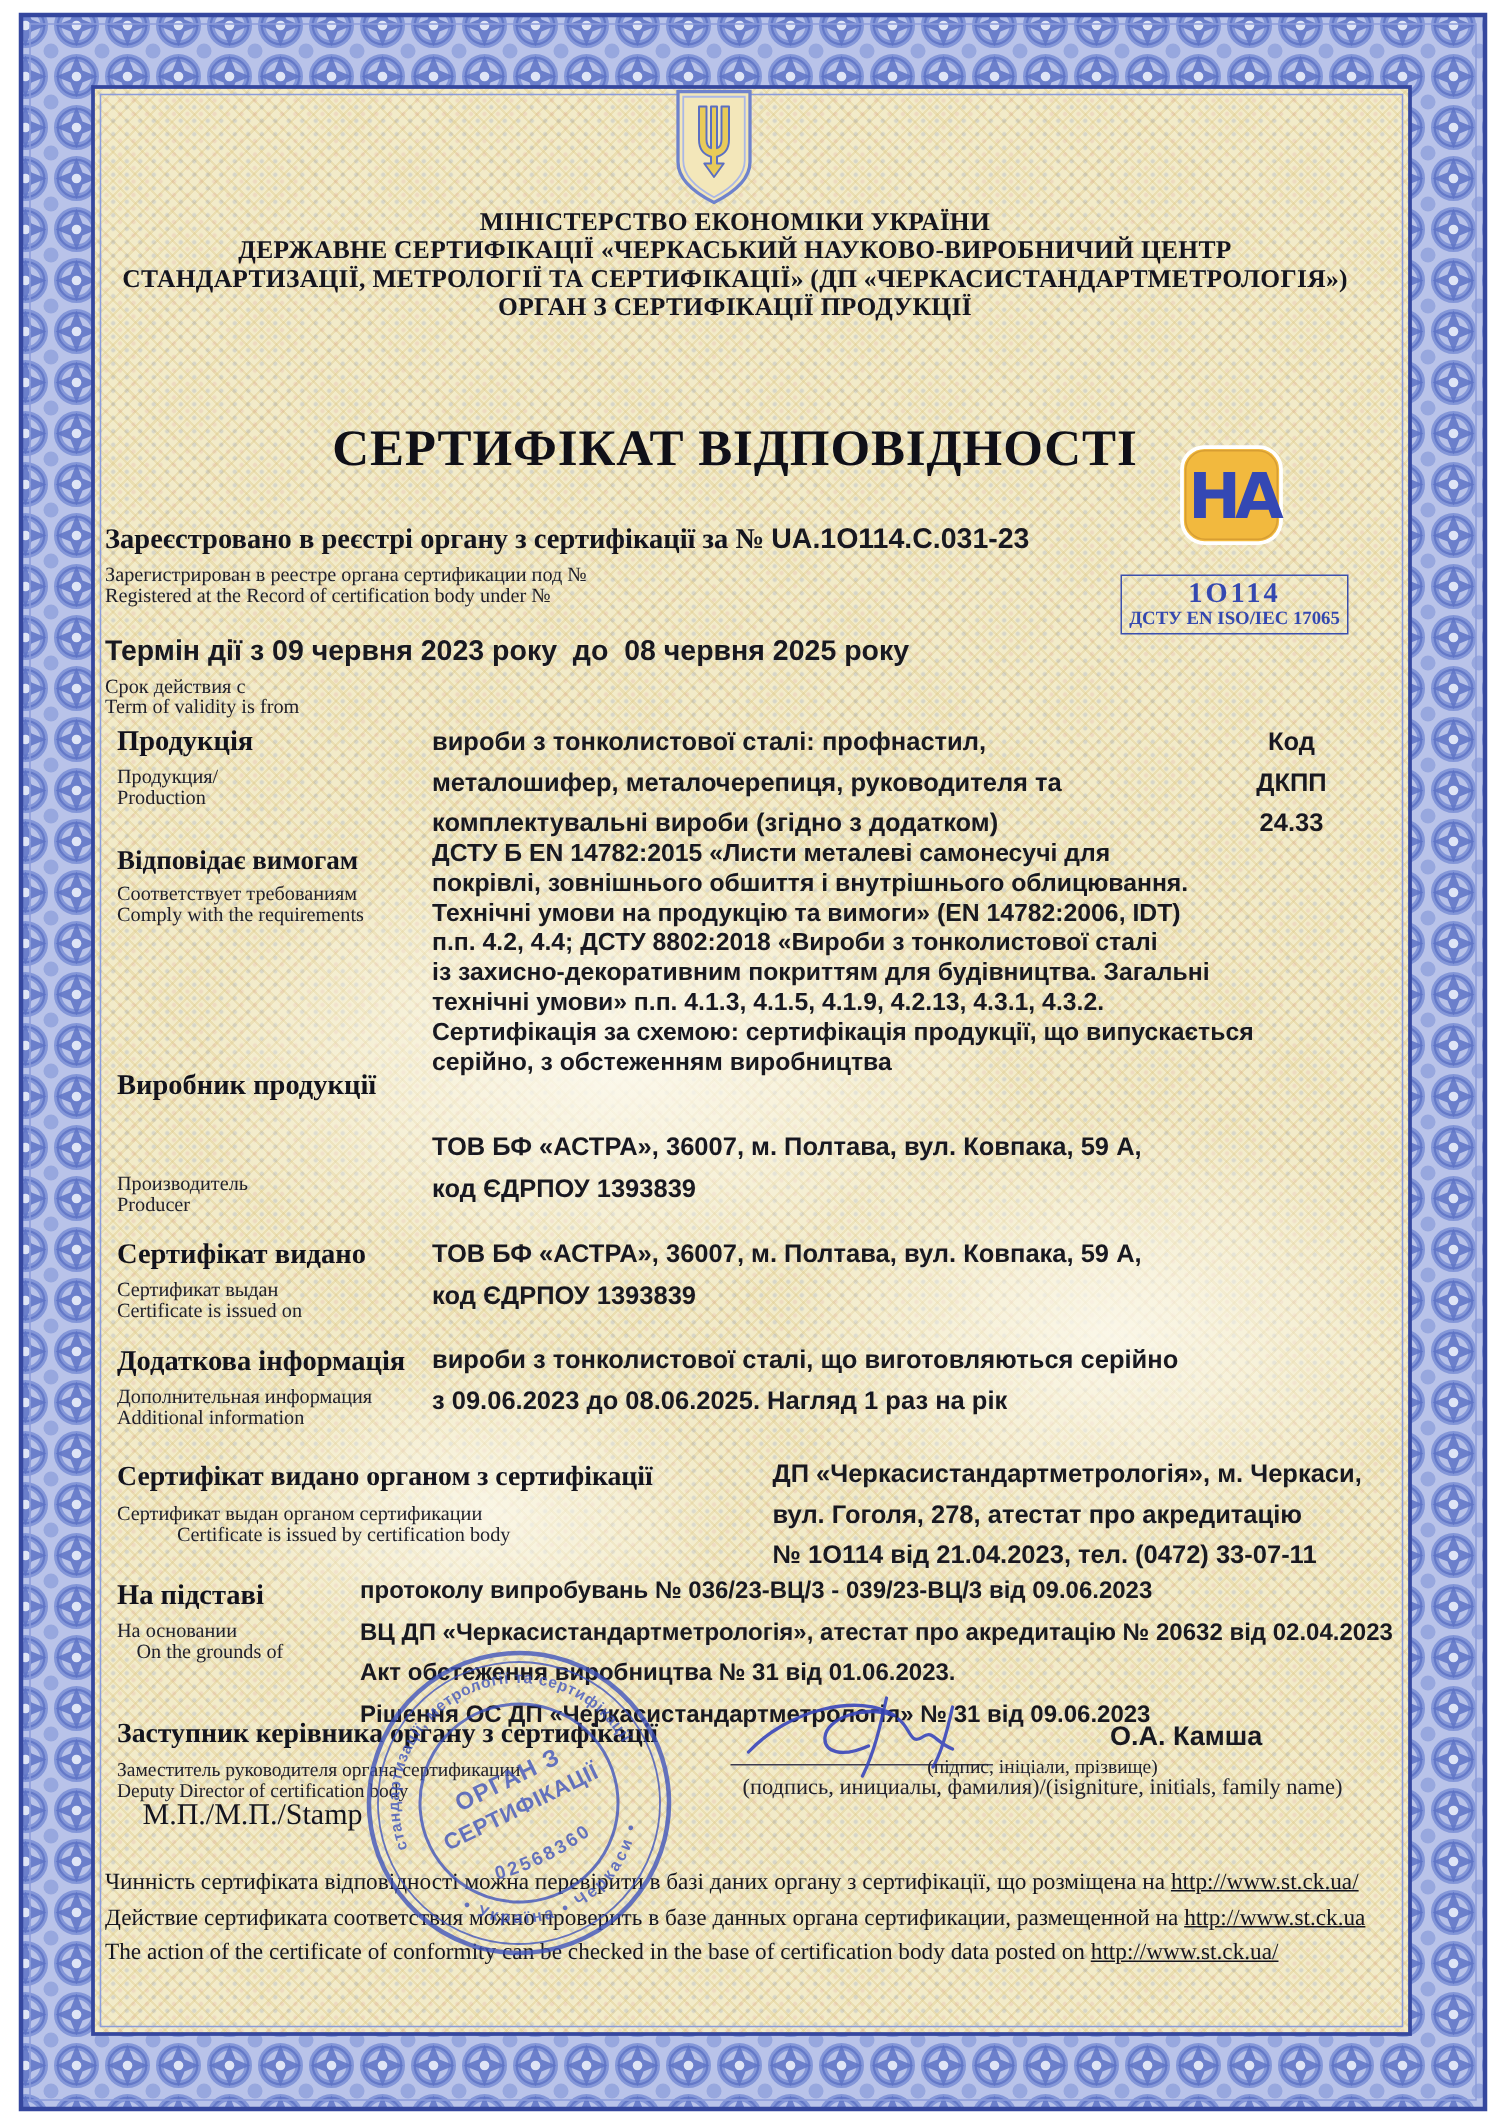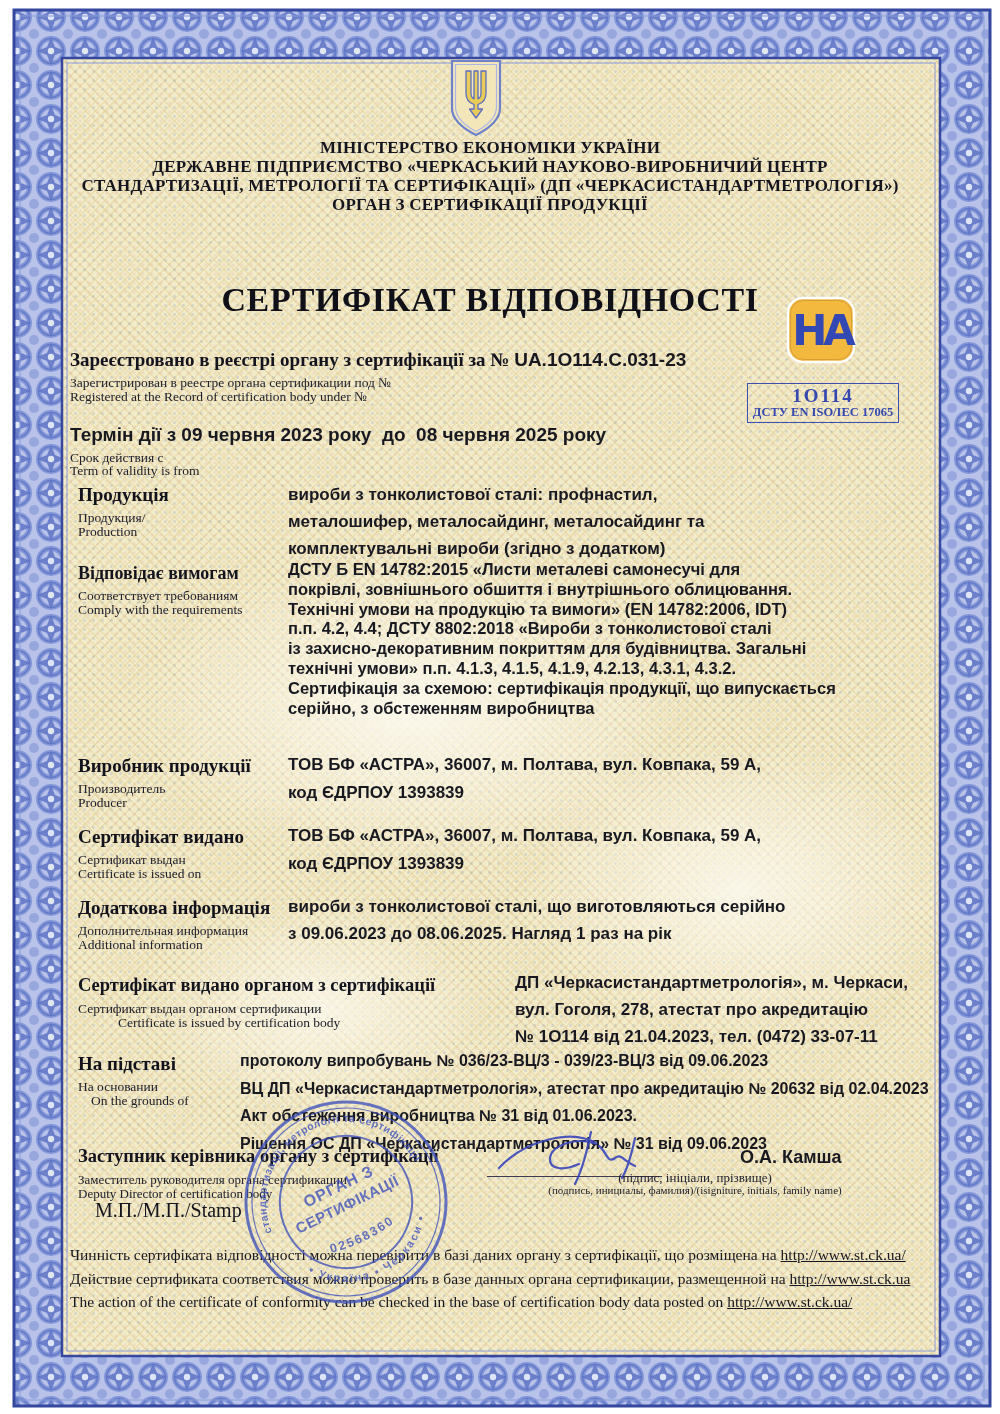--- a/index.html
+++ b/index.html
@@ -68,21 +68,21 @@
 
   <div class="content">
 
     <svg class="abs" style="left:449px;top:58px;" width="54" height="80" viewBox="0 0 54 80">
       <path d="M3 3 H51 V50 Q51 65 27 77 Q3 65 3 50 Z" fill="#f3e7ba" stroke="#6e82cc" stroke-width="2.2"></path>
       <path d="M6.5 6.5 H47.5 V49 Q47.5 62.5 27 73.5 Q6.5 62.5 6.5 49 Z" fill="none" stroke="#aab7e6" stroke-width="1.2"></path>
       <path d="M17 13 h5 v22 c0 3 1 5 3 5.8 V13 h4 v27.8 c2 -0.8 3 -2.8 3 -5.8 V13 h5 v22 c0 6 -3 10 -8 11.5 V51 h4.5 l-6.5 9 -6.5 -9 H25 v-4.5 c-5 -1.5 -8 -5.5 -8 -11.5 Z" fill="#e9cb58" stroke="#5b6fc2" stroke-width="1.3" stroke-linejoin="round"></path>
     </svg>
 
     <div class="abs hdr serifB" style="top:138px;">МІНІСТЕРСТВО ЕКОНОМІКИ УКРАЇНИ</div>
-    <div class="abs hdr serifB" style="top:157px;">ДЕРЖАВНЕ ПІДПРИЄМСТВО «ЧЕРКАСЬКИЙ НАУКОВО-ВИРОБНИЧИЙ ЦЕНТР</div>
+    <div class="abs hdr serifB" style="top:157px;">ДЕРЖАВНЕ СЕРТИФІКАЦІЇ «ЧЕРКАСЬКИЙ НАУКОВО-ВИРОБНИЧИЙ ЦЕНТР</div>
     <div class="abs hdr serifB" style="top:176px;">СТАНДАРТИЗАЦІЇ, МЕТРОЛОГІЇ ТА СЕРТИФІКАЦІЇ» (ДП «ЧЕРКАСИСТАНДАРТМЕТРОЛОГІЯ»)</div>
     <div class="abs hdr serifB" style="top:195px;">ОРГАН З СЕРТИФІКАЦІЇ ПРОДУКЦІЇ</div>
 
     <div class="abs title serifB" style="top:281px;">СЕРТИФІКАТ ВІДПОВІДНОСТІ</div>
 
     <div class="abs" style="left:70px;top:349px;font-size:19px;">
       <span class="serifB">Зареєстровано в реєстрі органу з сертифікації за № </span><span class="sansB">UA.1О114.С.031-23</span>
     </div>
     <div class="abs sub" style="left:70px;top:375px;">Зарегистрирован в реестре органа сертификации под №</div>
     <div class="abs sub" style="left:70px;top:389px;">Registered at the Record of certification body under №</div>
@@ -98,36 +98,39 @@
     </div>
 
     <div class="abs value" style="left:70px;top:424px;font-size:19px;">Термін дії з 09 червня 2023 року  до  08 червня 2025 року</div>
     <div class="abs sub" style="left:70px;top:450px;">Срок действия с</div>
     <div class="abs sub" style="left:70px;top:463px;">Term of validity is from</div>
 
     <div class="abs serifB lbl" style="left:78px;top:484px;">Продукція</div>
     <div class="abs sub" style="left:78px;top:510px;">Продукция/</div>
     <div class="abs sub" style="left:78px;top:524px;">Production</div>
     <div class="abs value" style="left:288px;top:481px;font-size:17px;line-height:27px;">вироби з тонколистової сталі: профнастил,
-металошифер, металосайдинг, металосайдинг та
+металошифер, металочерепиця, руководителя та
 комплектувальні вироби (згідно з додатком)</div>
+    <div class="abs value" style="left:818px;top:481px;width:86px;font-size:17px;line-height:27px;text-align:center;">Код
+ДКПП
+24.33</div>
 
     <div class="abs serifB" style="left:78px;top:563px;font-size:18px;">Відповідає вимогам</div>
     <div class="abs sub" style="left:78px;top:588px;">Соответствует требованиям</div>
     <div class="abs sub" style="left:78px;top:602px;">Comply with the requirements</div>
     <div class="abs value" style="left:288px;top:560px;font-size:16.5px;line-height:19.8px;">ДСТУ Б EN 14782:2015 «Листи металеві самонесучі для
 покрівлі, зовнішнього обшиття і внутрішнього облицювання.
 Технічні умови на продукцію та вимоги» (EN 14782:2006, IDT)
 п.п. 4.2, 4.4; ДСТУ 8802:2018 «Вироби з тонколистової сталі
 із захисно-декоративним покриттям для будівництва. Загальні
 технічні умови» п.п. 4.1.3, 4.1.5, 4.1.9, 4.2.13, 4.3.1, 4.3.2.
 Сертифікація за схемою: сертифікація продукції, що випускається
 серійно, з обстеженням виробництва</div>
 
-    <div class="abs serifB lbl" style="left:78px;top:755px;">Виробник продукції</div>
+    <div class="abs serifB lbl" style="left:78px;top:713px;">Виробник продукції</div>
     <div class="abs sub" style="left:78px;top:781px;">Производитель</div>
     <div class="abs sub" style="left:78px;top:795px;">Producer</div>
     <div class="abs value" style="left:288px;top:751px;font-size:17px;line-height:28px;">ТОВ БФ «АСТРА», 36007, м. Полтава, вул. Ковпака, 59 А,
 код ЄДРПОУ 1393839</div>
 
     <div class="abs serifB lbl" style="left:78px;top:826px;">Сертифікат видано</div>
     <div class="abs sub" style="left:78px;top:852px;">Сертификат выдан</div>
     <div class="abs sub" style="left:78px;top:866px;">Certificate is issued on</div>
     <div class="abs value" style="left:288px;top:822px;font-size:17px;line-height:28px;">ТОВ БФ «АСТРА», 36007, м. Полтава, вул. Ковпака, 59 А,
 код ЄДРПОУ 1393839</div>
@@ -160,21 +163,21 @@
 
     <div class="abs" style="left:487px;top:1176px;width:175px;height:0;border-top:1.5px solid #3a3a50;"></div>
     <svg class="abs" style="left:495px;top:1126px;" width="170" height="60" viewBox="0 0 170 60">
       <path d="M4 42 C 30 14, 78 2, 102 18 C 80 10, 56 20, 55 32 C 54 42, 66 46, 84 38
                M96 6 C 92 24, 88 42, 80 58
                M104 20 C 112 26, 112 38, 120 32 C 127 27, 128 35, 140 40
                M140 12 C 137 26, 133 42, 127 52" fill="none" stroke="#3946bb" stroke-width="2.2" stroke-linecap="round" opacity="0.9"></path>
     </svg>
     <div class="abs sansB" style="left:740px;top:1147px;font-size:18px;">О.А. Камша</div>
     <div class="abs sub" style="left:460px;top:1170px;width:470px;text-align:center;font-size:13px;">(підпис, ініціали, прізвище)</div>
-    <div class="abs sub" style="left:460px;top:1184px;width:470px;text-align:center;font-size:11px;">(подпись, инициалы, фамилия)/(isigniture, initials, family name)</div>
+    <div class="abs sub" style="left:460px;top:1184px;width:470px;text-align:center;font-size:15px;">(подпись, инициалы, фамилия)/(isigniture, initials, family name)</div>
 
     <div class="abs fline" style="left:70px;top:1246px;">
       <span>Чинність сертифіката відповідності можна перевірити в базі даних органу з сертифікації, що розміщена на </span><span class="urlu">http://www.st.ck.ua/</span>
     </div>
     <div class="abs fline" style="left:70px;top:1270px;">
       <span>Действие сертификата соответствия можно проверить в базе данных органа сертификации, размещенной на </span><span class="urlu">http://www.st.ck.ua</span>
     </div>
     <div class="abs fline" style="left:70px;top:1293px;">
       <span>The action of the certificate of conformity can be checked in the base of certification body data posted on </span><span class="urlu">http://www.st.ck.ua/</span>
     </div>

